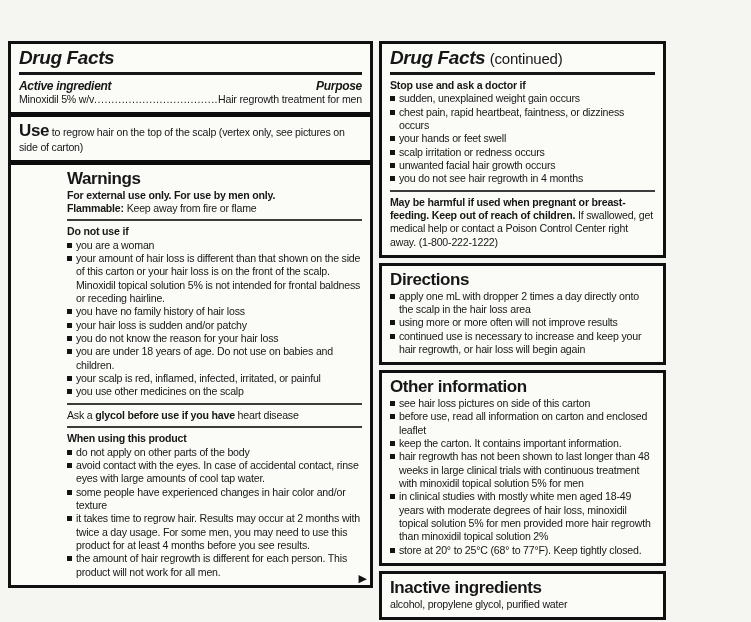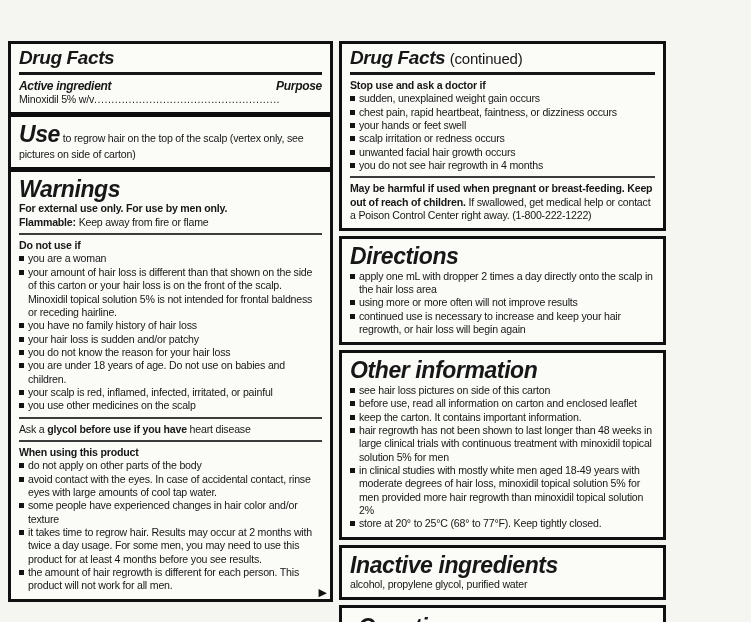--- a/index.html
+++ b/index.html
@@ -20,21 +20,21 @@
     border:3px solid #101010; background:#fbfbf8;
     display:flex; flex-direction:column;
   }
   .col-right { width:368px; display:flex; flex-direction:column; gap:5px; }
   .box { border:3px solid #101010; background:#fbfbf8; }
 
   .pad { padding:4px 8px 6px 8px; }
 
   .t-title { font-style:italic; font-weight:bold; font-size:19px; line-height:1.1; letter-spacing:-0.4px; }
   .t-cont  { font-style:normal; font-weight:400; font-size:15px; letter-spacing:-0.2px; }
-  .t-sec   { font-style:italic; font-weight:bold; font-size:23px; line-height:1.15; letter-spacing:-0.4px; }
+  .t-sec   { font-weight:bold; font-size:17px; line-height:1.15; letter-spacing:-0.4px; }
   .t-sub   { font-style:italic; font-weight:bold; font-size:12px; letter-spacing:-0.3px; }
   .t-body  { font-size:10.6px; line-height:1.26; letter-spacing:-0.2px; }
   .b { font-weight:bold; }
 
   .rule-title { height:3px; background:#161616; margin:3px 0 4px 0; }
   .rule { height:2px; background:#3c3c3c; margin:4px 0; }
   .bar  { height:5px; background:#0c0c0c; width:100%; }
 
   .ai-row { display:flex; justify-content:space-between; align-items:baseline; }
   .leader-row { display:flex; align-items:baseline; white-space:nowrap; }
@@ -43,41 +43,42 @@
   .bullet { display:flex; }
   .sq { flex:0 0 auto; width:5px; height:5px; background:#141414; margin:4px 4px 0 0; }
   .bt { flex:1; }
 
   .rel { position:relative; }
   .arrow {
     position:absolute; right:3px; bottom:1px;
     font-size:11px; line-height:1; color:#111;
     font-family:"DejaVu Sans", sans-serif;
   }
-  .grow { flex:1; }
+  .grow { flex:1;margin-left:48px; }
   .q-row { display:flex; align-items:baseline; gap:3px; padding:6px 8px 7px 16px; }
   .phone { font-weight:normal; font-size:14px; letter-spacing:-0.2px; }
 </style>
 </head>
 <body>
 
 <div class="label-wrap">
 
   <div class="col-left">
 
     <div class="pad">
       <div class="t-title">Drug Facts</div>
       <div class="rule-title"></div>
       <div class="ai-row">
         <span class="t-sub">Active ingredient</span>
         <span class="t-sub">Purpose</span>
       </div>
       <div class="leader-row t-body">
         <span>Minoxidil 5% w/v</span>
         <span class="dots">......................................................</span>
+        <span>Hair regrowth treatment for men</span>
       </div>
     </div>
 
     <div class="bar"></div>
 
     <div class="pad t-body">
       <span class="t-sec">Use</span><span> to regrow hair on the top of the scalp (vertex only, see pictures on side of carton)</span>
     </div>
 
     <div class="bar"></div>

